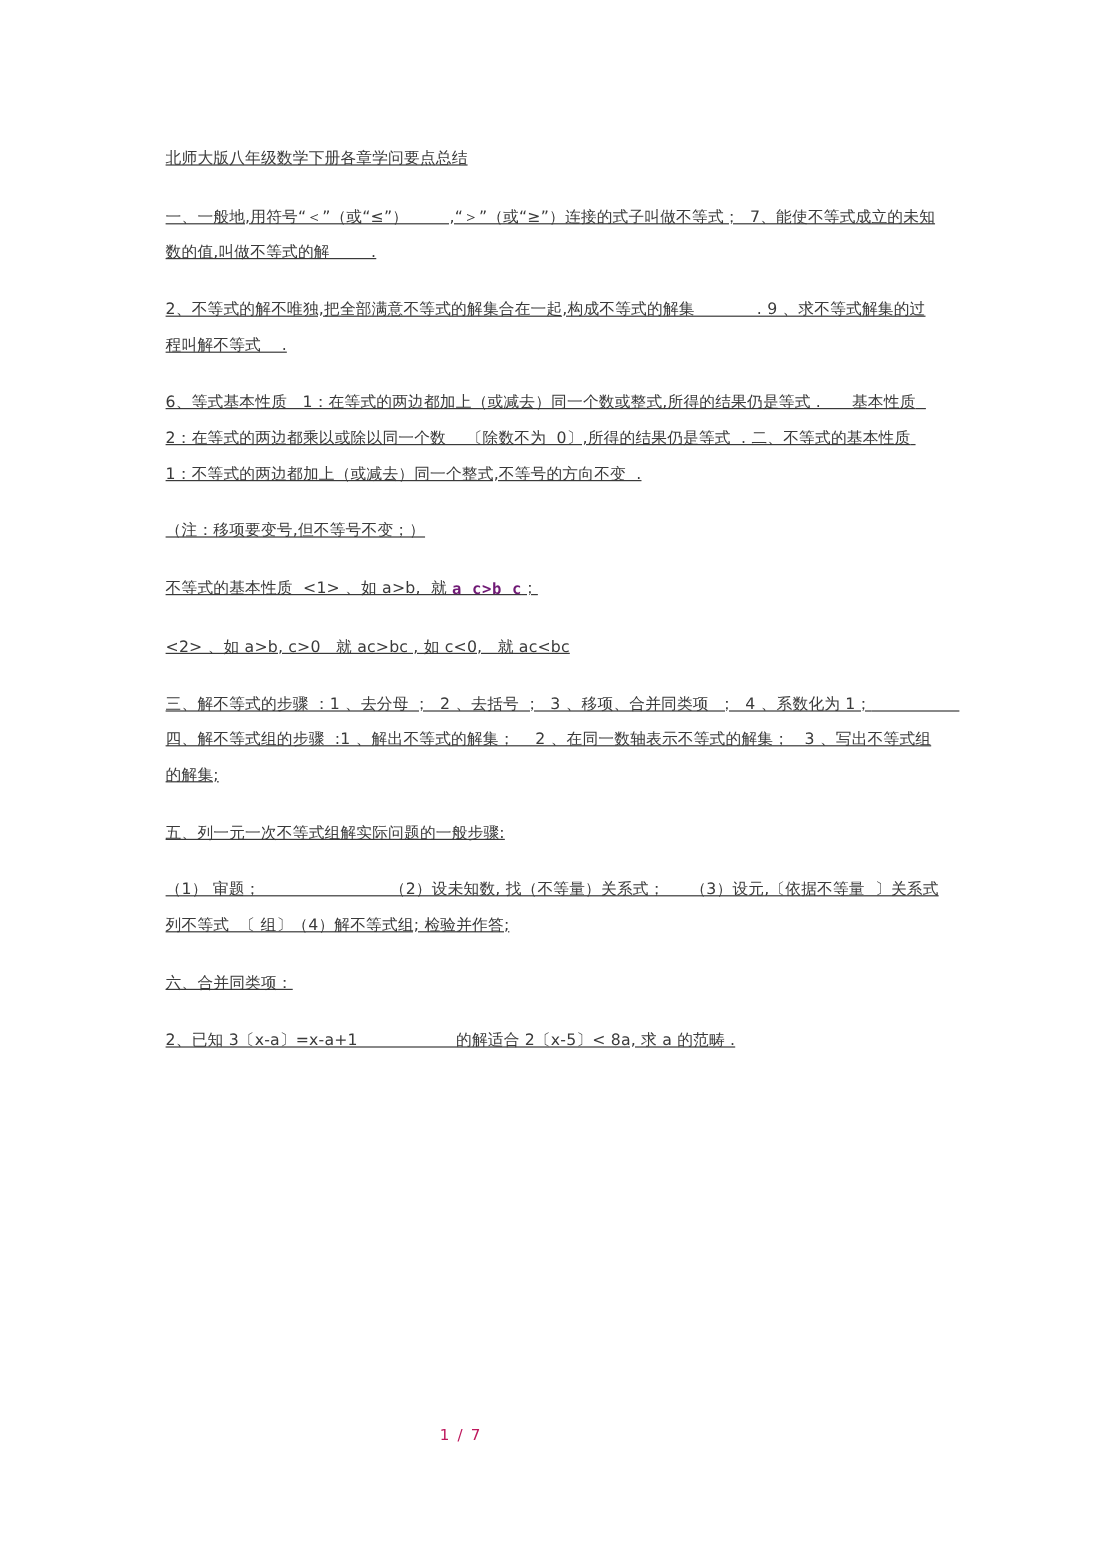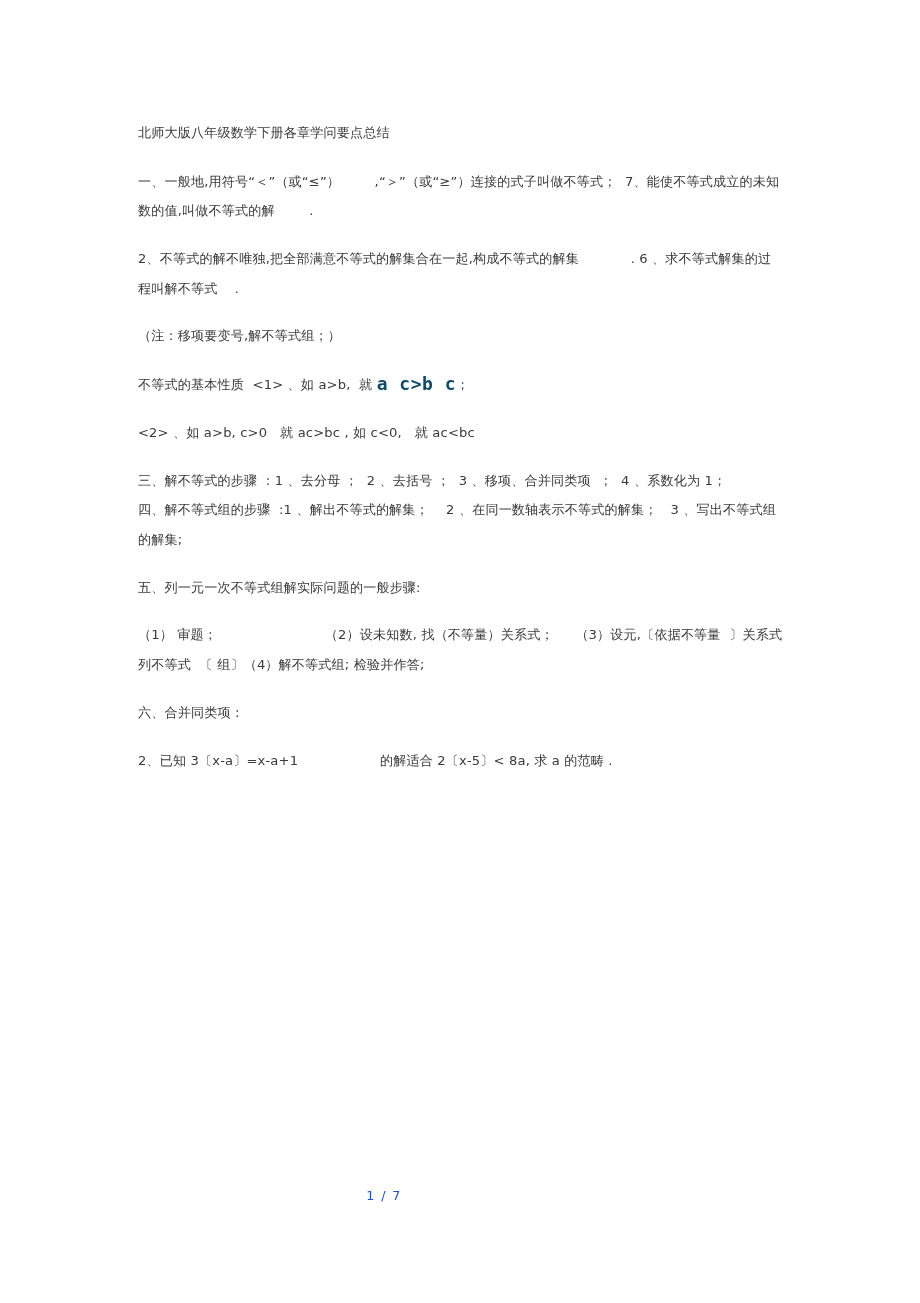--- a/index.html
+++ b/index.html
@@ -35,61 +35,63 @@
   .para {
     color: #3a3a3a;
     font-size: 13.1px;
     line-height: 29.6px;
     letter-spacing: 0.15px;
     margin: 0 0 18.2px 0;
     text-align: left;
     word-break: break-word;
     white-space: pre-wrap;
     font-family: "DejaVu Sans", "Liberation Sans", sans-serif;
+    text-decoration: underline;
   }
 
   .para.title {
     margin-bottom: 19px;
   }
 
   
   .bigmath {
     font-family: "DejaVu Sans Mono", "Liberation Mono", monospace;
-    font-size: 18px;
+    font-size: 13px;
     font-weight: 700;
-    color: #0c4a6e;
+    color: #701a75;
     letter-spacing: 0.5px;
     vertical-align: -1px;
   }
 
   .footer {
     position: absolute;
     left: 0;
     top: 1188px;
     width: 768px;
     text-align: center;
-    color: #1d4ed8;
+    color: #be185d;
     font-size: 12.6px;
     letter-spacing: 1.4px;
     font-family: "DejaVu Sans", "Liberation Sans", sans-serif;
   }
 </style>
 </head>
 <body>
 
 <div id="page">
 
   <div id="doc-body">
 
     <p class="para title">北师大版八年级数学下册各章学问要点总结</p>
 
 
     <p class="para">一、一般地,用符号“＜”（或“≤”）        ,“＞”（或“≥”）连接的式子叫做不等式；  7、能使不等式成立的未知数的值,叫做不等式的解        .</p>
-    <p class="para">2、不等式的解不唯独,把全部满意不等式的解集合在一起,构成不等式的解集            . 6 、求不等式解集的过程叫解不等式    .</p>
-    <p class="para">（注：移项要变号,解不等式组；）</p>
+    <p class="para">2、不等式的解不唯独,把全部满意不等式的解集合在一起,构成不等式的解集            . 9 、求不等式解集的过程叫解不等式    .</p>
+    <p class="para">6、等式基本性质   1：在等式的两边都加上（或减去）同一个数或整式,所得的结果仍是等式 .      基本性质  2：在等式的两边都乘以或除以同一个数    〔除数不为  0〕,所得的结果仍是等式  . 二、不等式的基本性质 1：不等式的两边都加上（或减去）同一个整式,不等号的方向不变  .</p>
+    <p class="para">（注：移项要变号,但不等号不变；）</p>
 
     <p class="para"><span>不等式的基本性质  &lt;1&gt; 、如 a&gt;b,  就 </span><span class="bigmath">a c&gt;b c</span><span>；</span></p>
 
     <p class="para">&lt;2&gt; 、如 a&gt;b, c&gt;0   就 ac&gt;bc , 如 c&lt;0,   就 ac&lt;bc</p>
     <p class="para">三、解不等式的步骤 ：1 、去分母 ；  2 、去括号 ；  3 、移项、合并同类项  ；  4 、系数化为 1；                 四、解不等式组的步骤  :1 、解出不等式的解集；    2 、在同一数轴表示不等式的解集；   3 、写出不等式组的解集;</p>
     <p class="para">五、列一元一次不等式组解实际问题的一般步骤:</p>
     <p class="para">（1） 审题；                         （2）设未知数, 找（不等量）关系式；     （3）设元,〔依据不等量  〕关系式列不等式  〔 组〕（4）解不等式组; 检验并作答;</p>
     <p class="para">六、合并同类项：</p>
     <p class="para">2、已知 3〔x-a〕=x-a+1                   的解适合 2〔x-5〕&lt; 8a, 求 a 的范畴 .</p>
 

